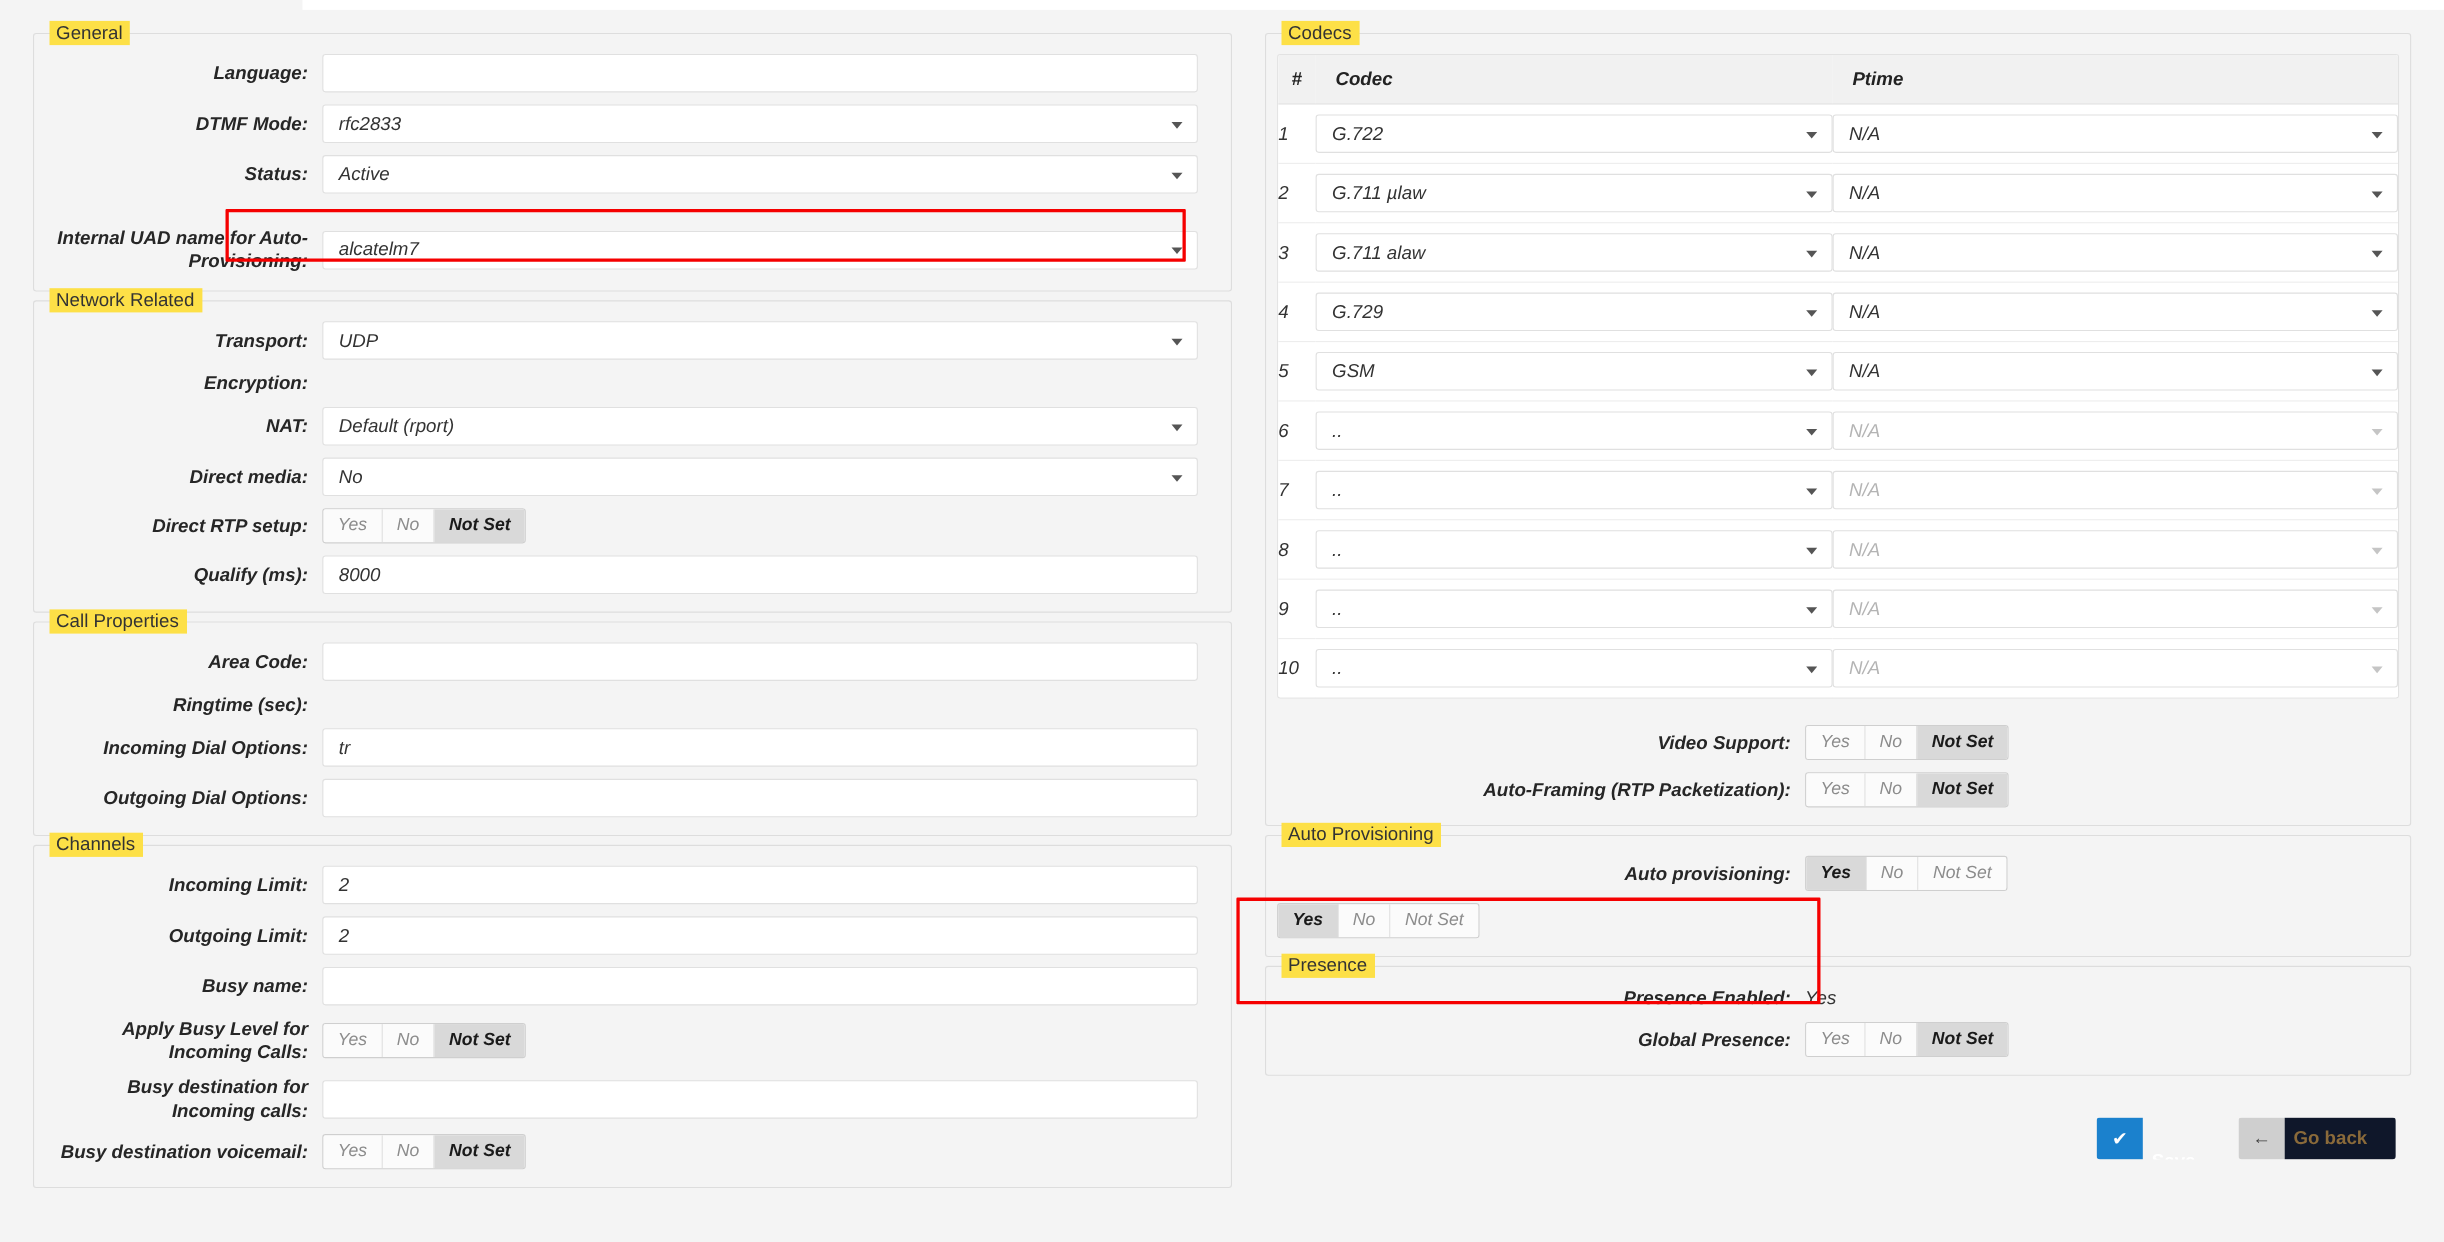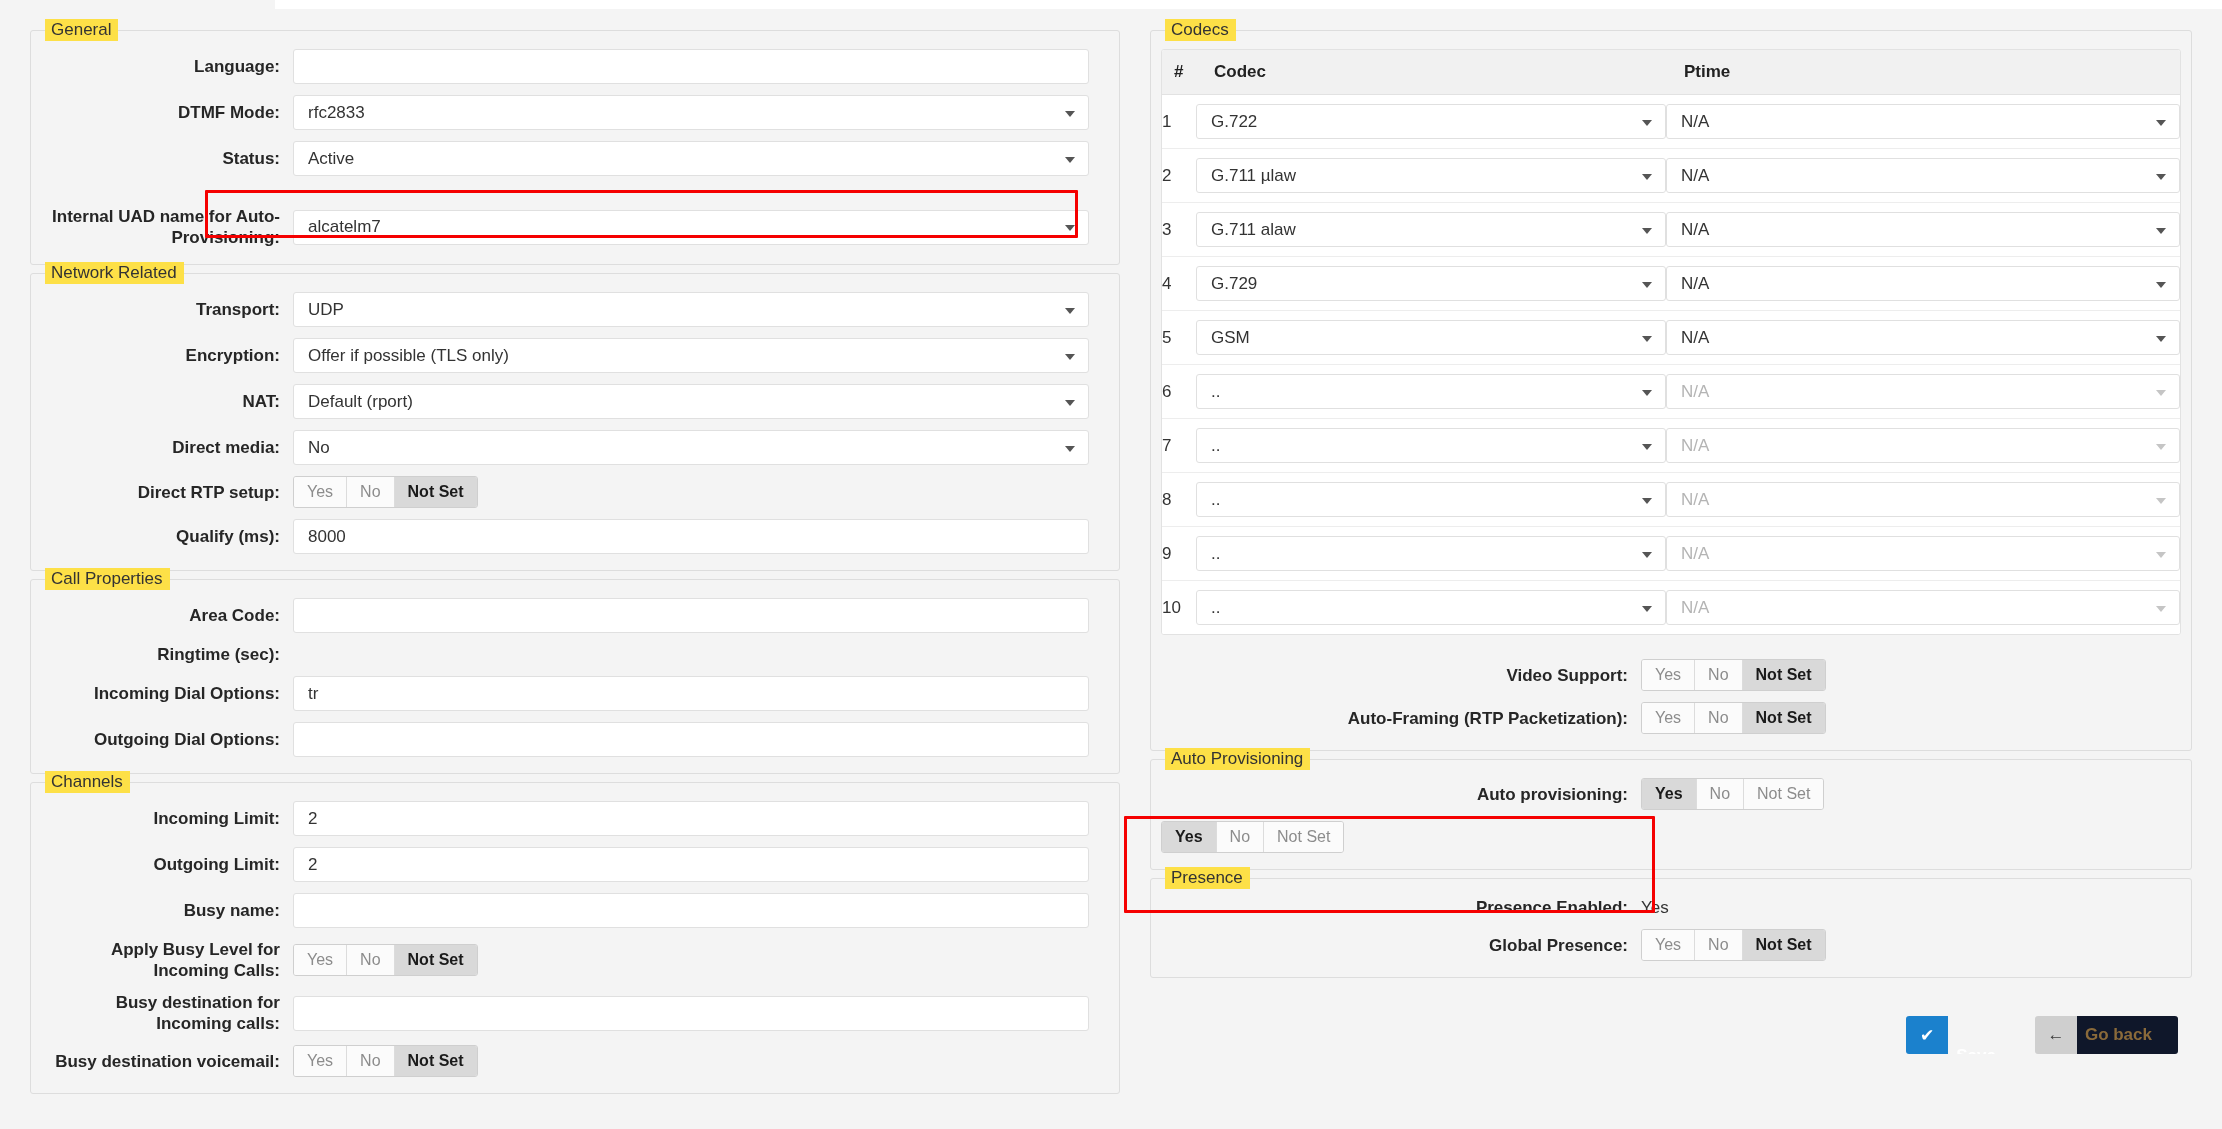--- a/index.html
+++ b/index.html
@@ -43,21 +43,21 @@
   }
   .panel > .legend {
     position: absolute;
     top: -12px; left: 14px;
     background: #fde047;
     padding: 0 7px 0 6px;
     font-size: 17px;
     color: #333;
     line-height: 22px;
   }
-  .panel-body { padding-top: 8px; }
+  .panel-body { padding-top: 8px; font-style: italic; }
 
   
   .row {
     display: flex;
     align-items: center;
     margin-bottom: 11px;
     padding-left: 10px;
   }
   .row:last-child { margin-bottom: 0; }
   .lbl {
@@ -267,26 +267,20 @@
           <div class="ctrl">
             <div class="field select">
               <span>UDP</span>
               <span class="caret"></span>
             </div>
           </div>
         </div>
 
         <div class="row">
           <div class="lbl">Encryption:</div>
-          <div class="ctrl">
-            <div class="field select">
-              <span>Offer if possible (TLS only)</span>
-              <span class="caret"></span>
-            </div>
-          </div>
         </div>
 
         <div class="row">
           <div class="lbl">NAT:</div>
           <div class="ctrl">
             <div class="field select">
               <span>Default (rport)</span>
               <span class="caret"></span>
             </div>
           </div>

